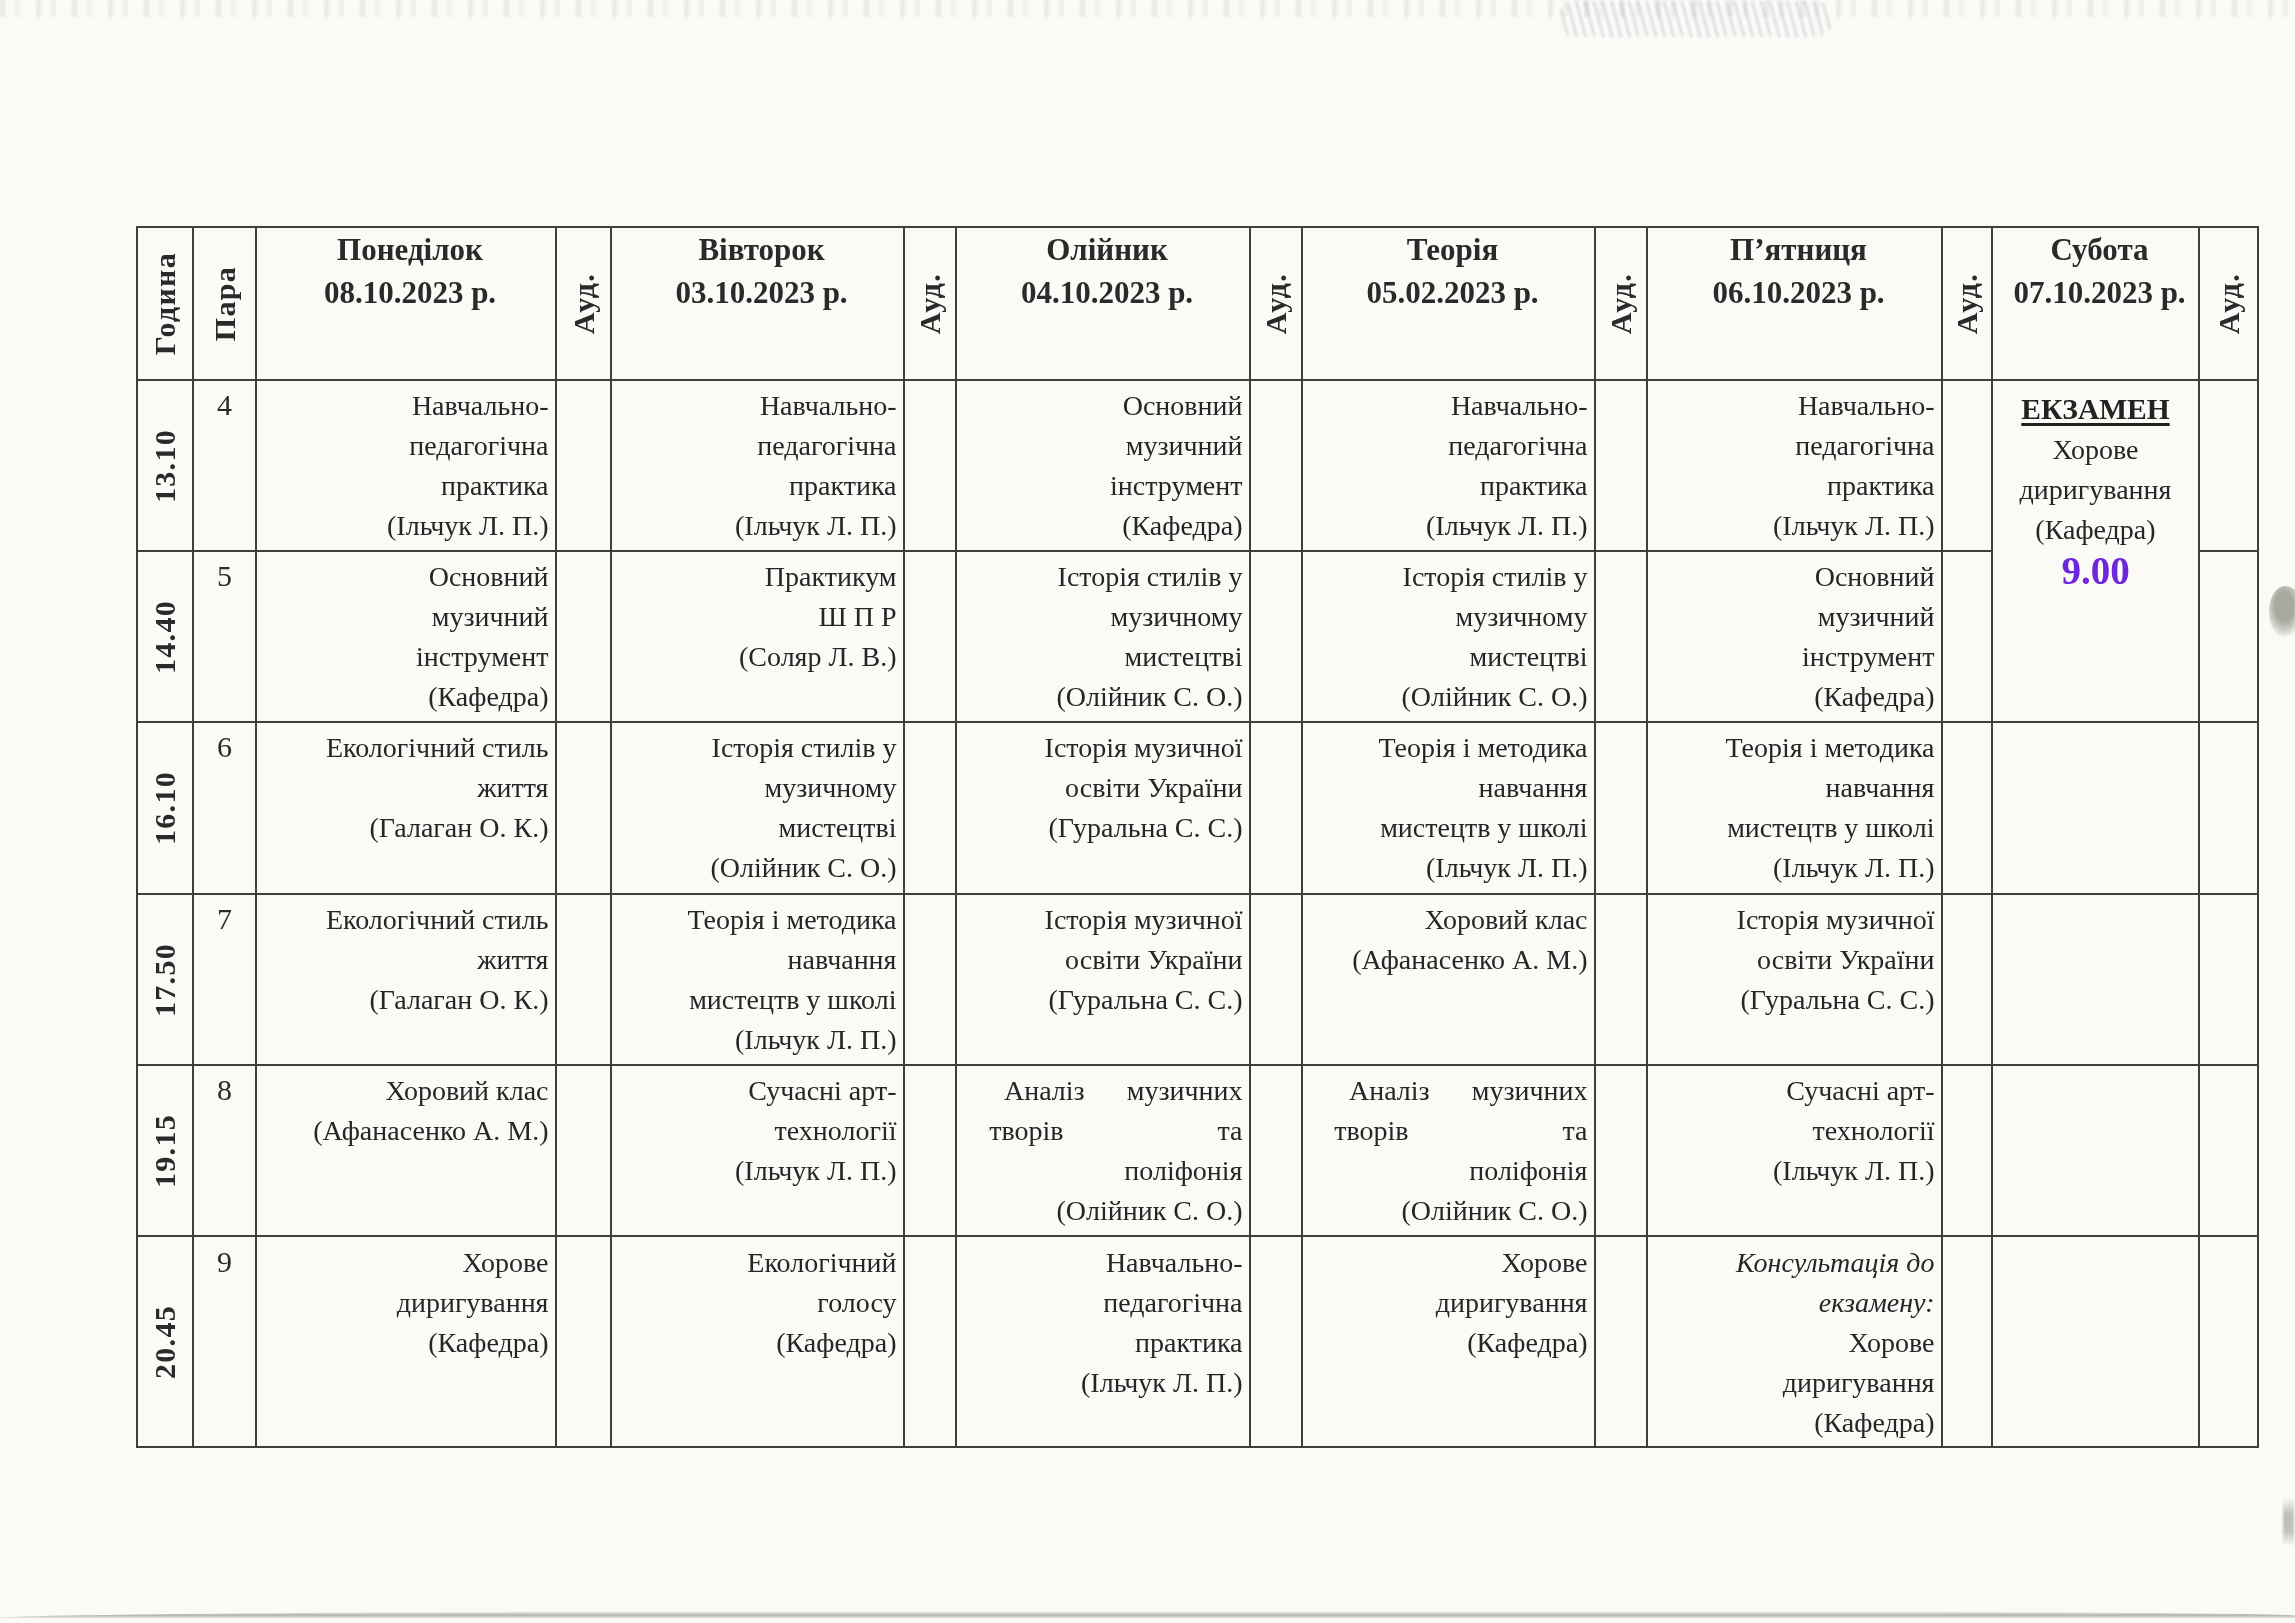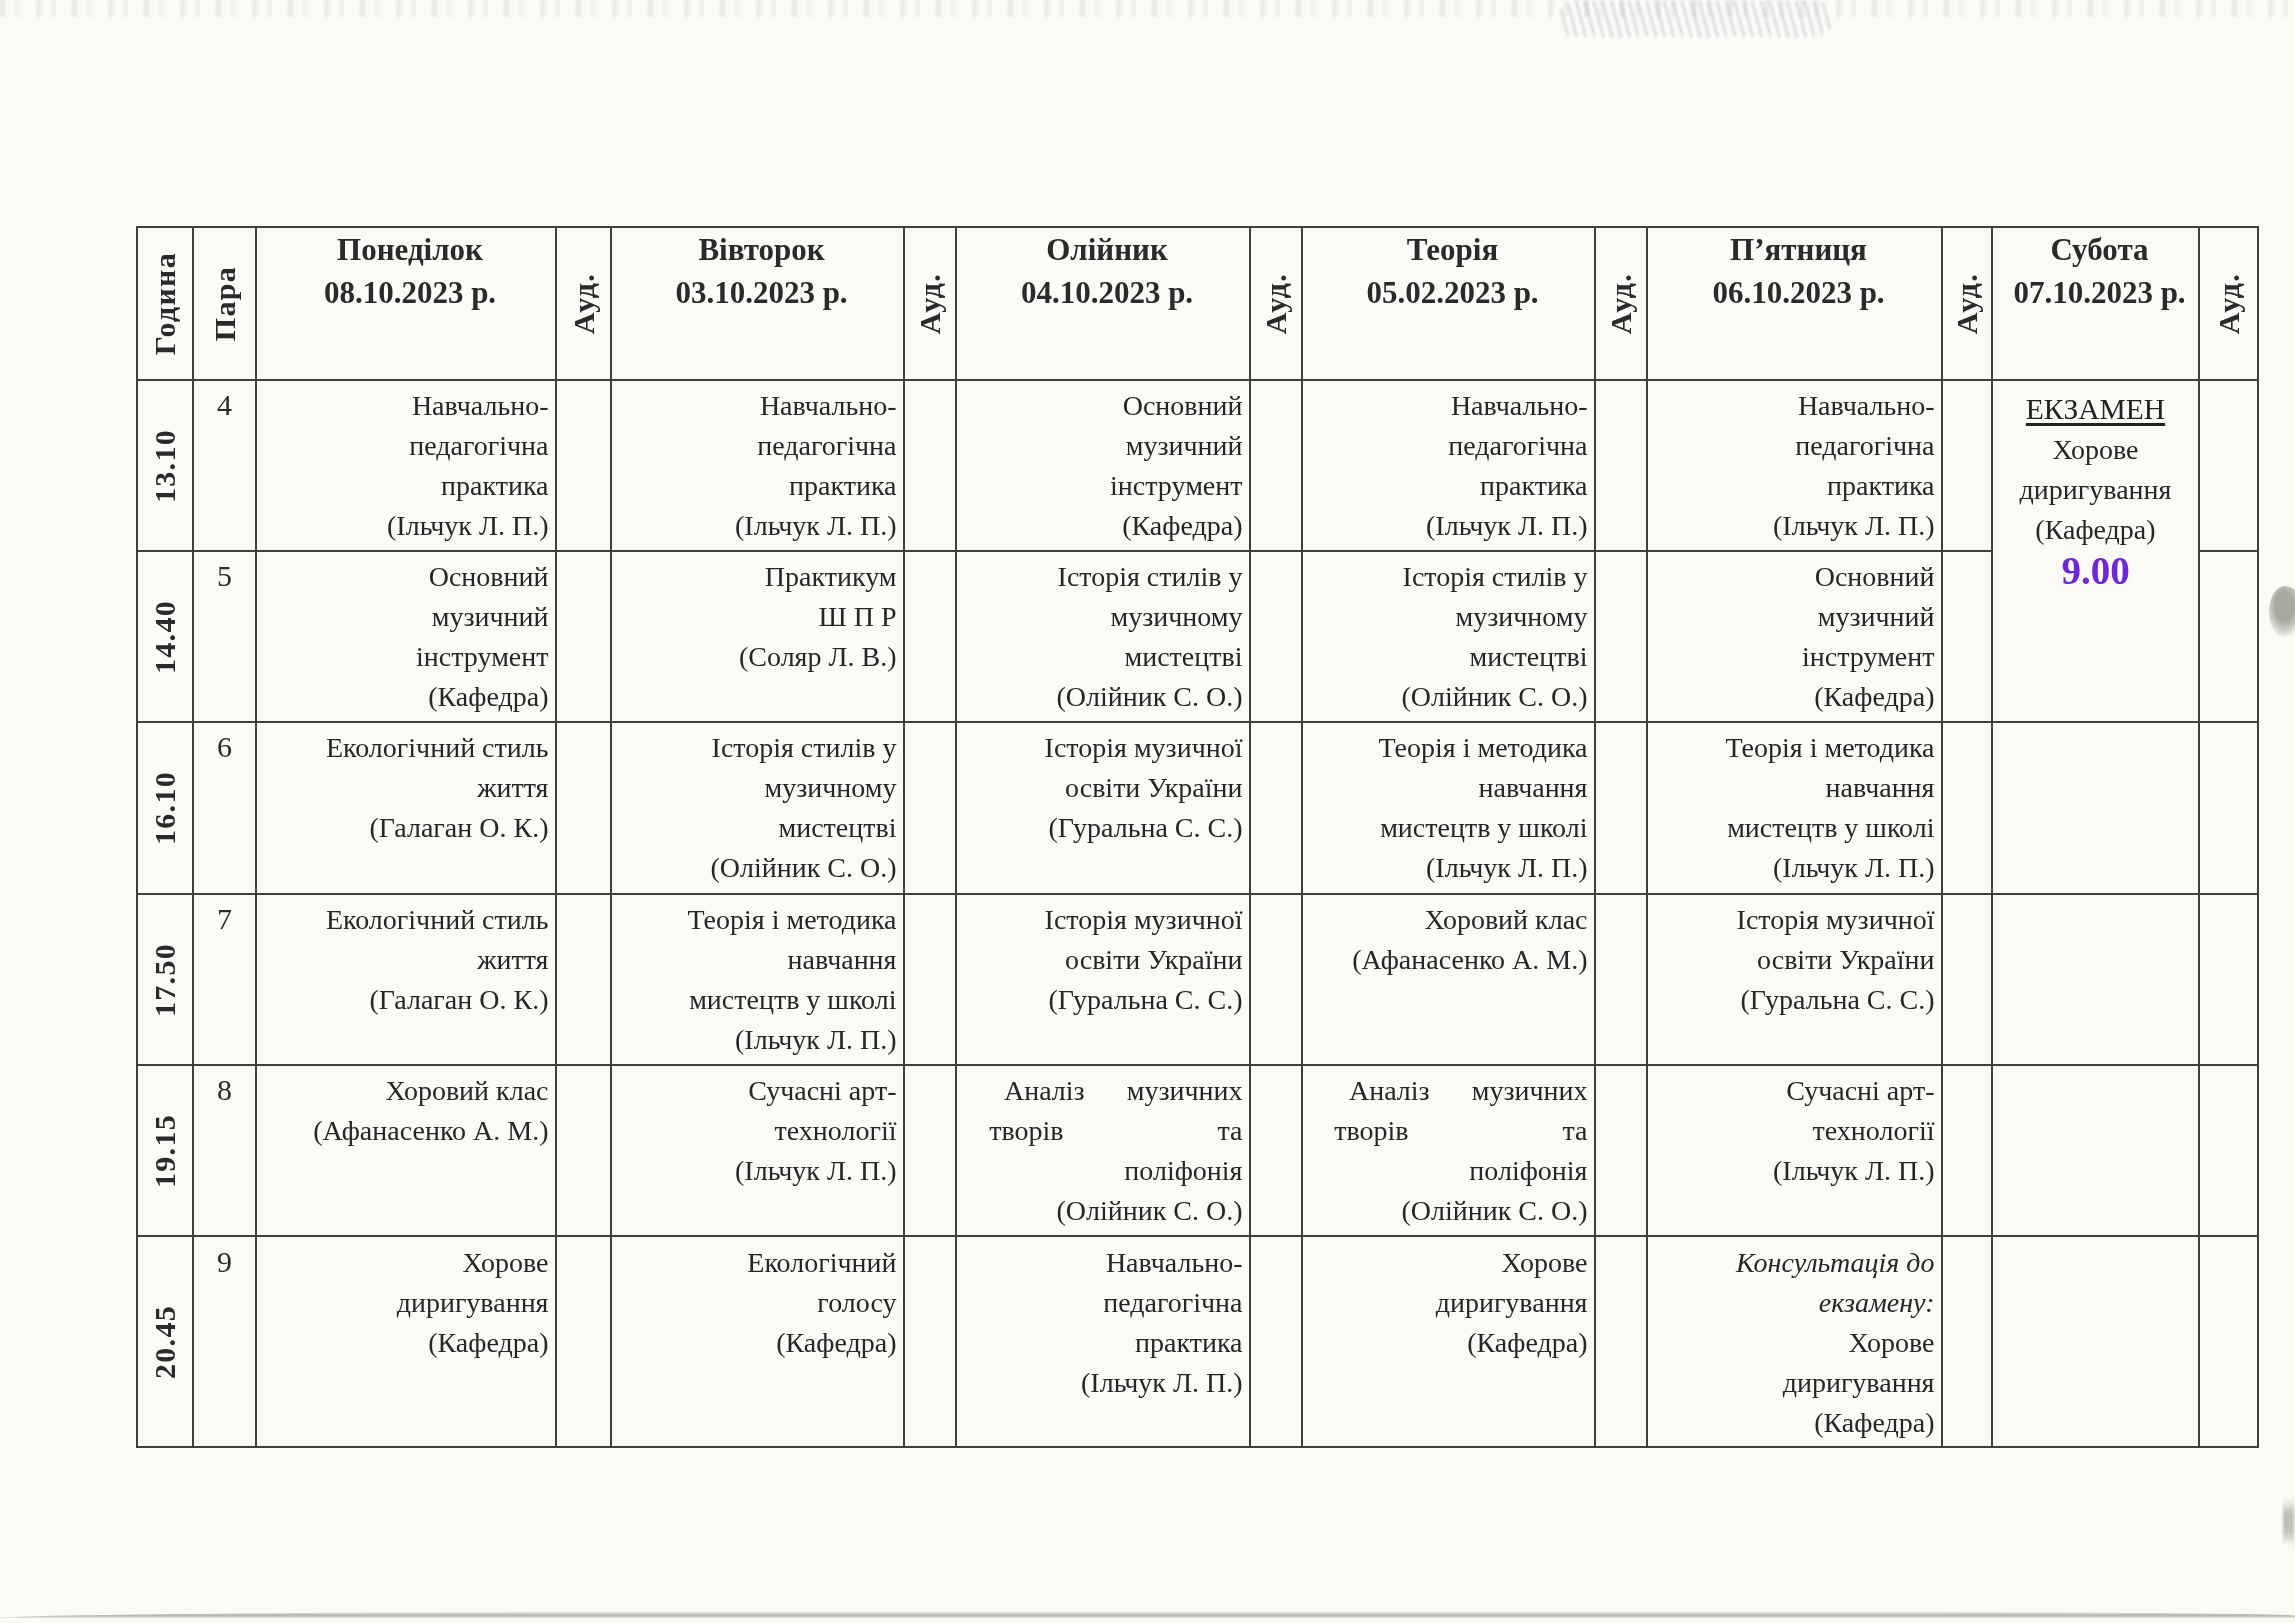--- a/index.html
+++ b/index.html
@@ -79,21 +79,21 @@
   .cell-text{
     font-size:28px;line-height:40px;
     padding:5.2px 6.5px 3.9px 10.5px;
     white-space:pre-wrap;color:#262626;
     text-align:right;
   }
   .cell-text .ital{font-style:italic;margin-left:12px;}
   
   .exam-cell{text-align:center;vertical-align:top;}
   .exam-title{
-    font-weight:normal;font-size:29.5px;line-height:42px;
+    font-weight:bold;font-size:29.5px;line-height:42px;
     text-decoration:underline;text-underline-offset:3.9px;text-decoration-thickness:2.6px;
     padding-top:6.5px;color:#222;
   }
   .exam-body{font-size:28px;line-height:40px;white-space:pre-wrap;color:#262626;}
   .exam-time{font-weight:bold;font-size:39px;line-height:41px;color:#6d28d9;}
 </style>
 </head>
 <body>
 
 <div class="page">

